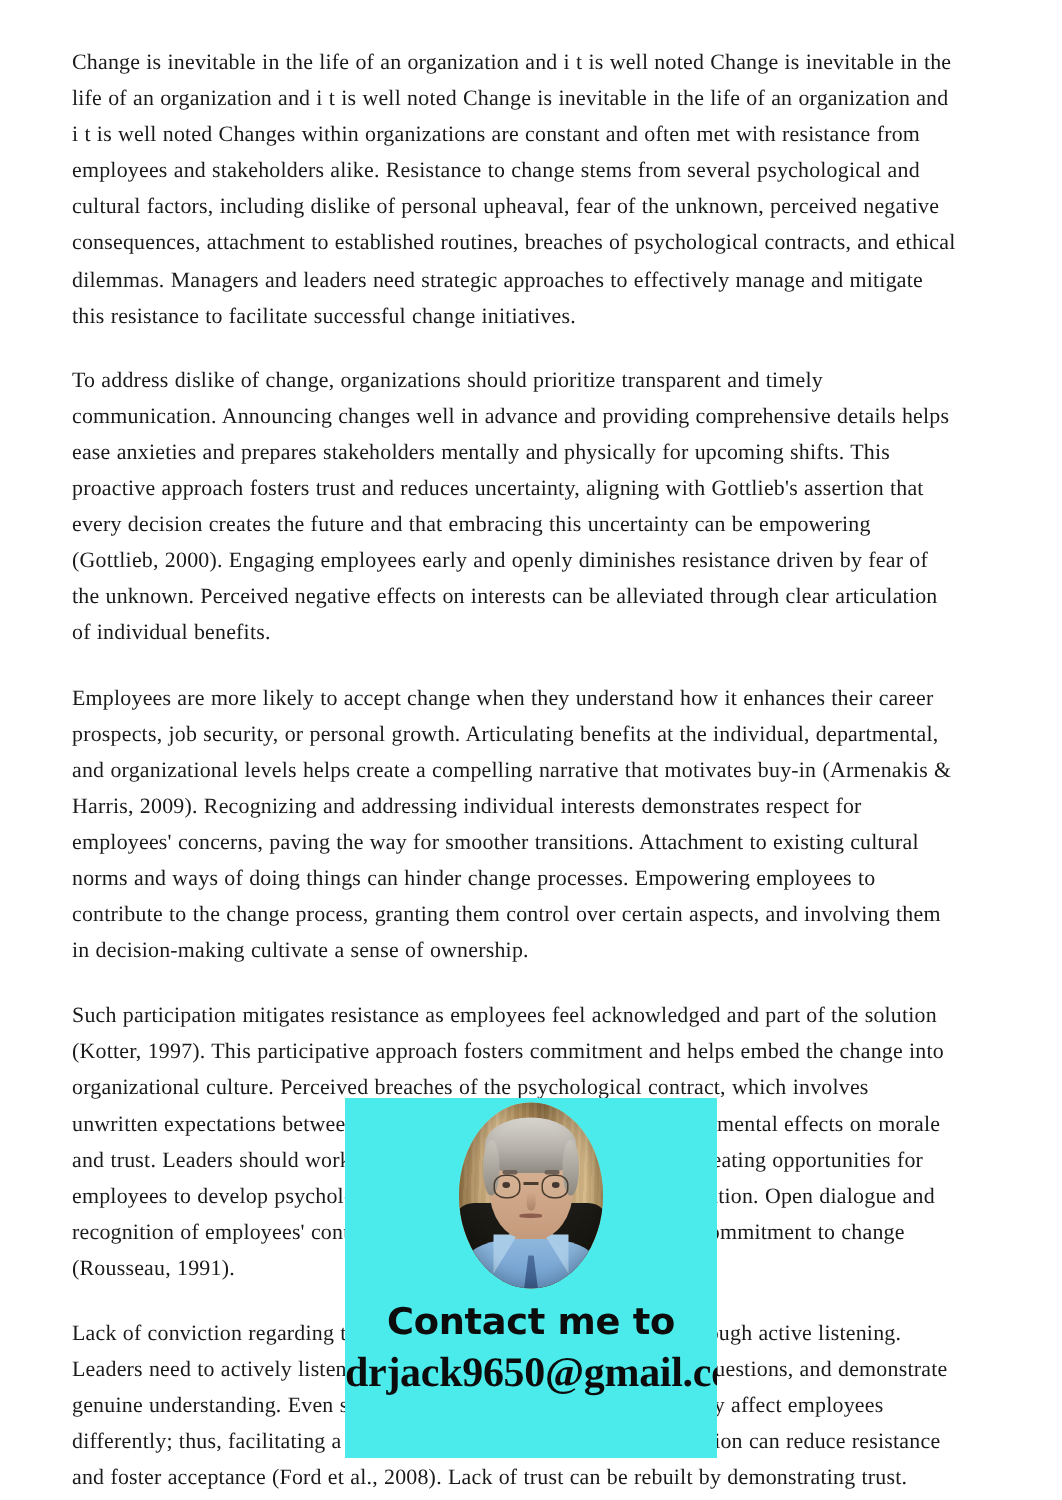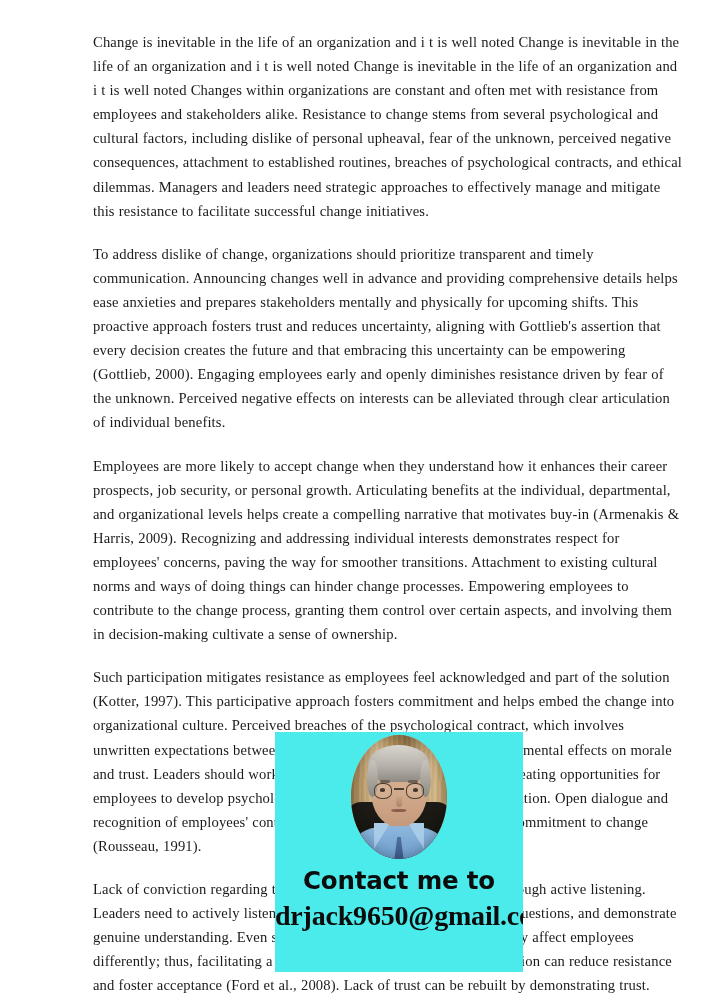--- a/index.html
+++ b/index.html
@@ -17,21 +17,20 @@
     -webkit-font-smoothing: antialiased;
   }
 
   #page {
     position: absolute;
     left: 0;
     top: 0;
     width: 664px;
     height: 1000px;
     background: #ffffff;
-    margin-left: 45px;
   }
 
   #doc-body {
     position: absolute;
     left: 48px;
     top: 30px;
     width: 592px;
   }
 
   .para {

